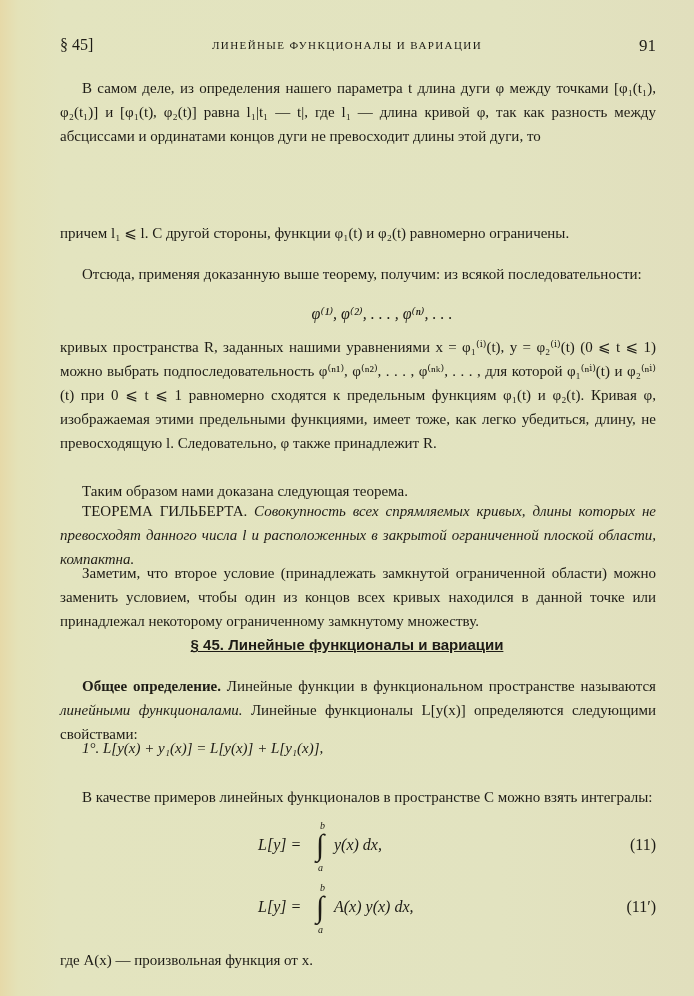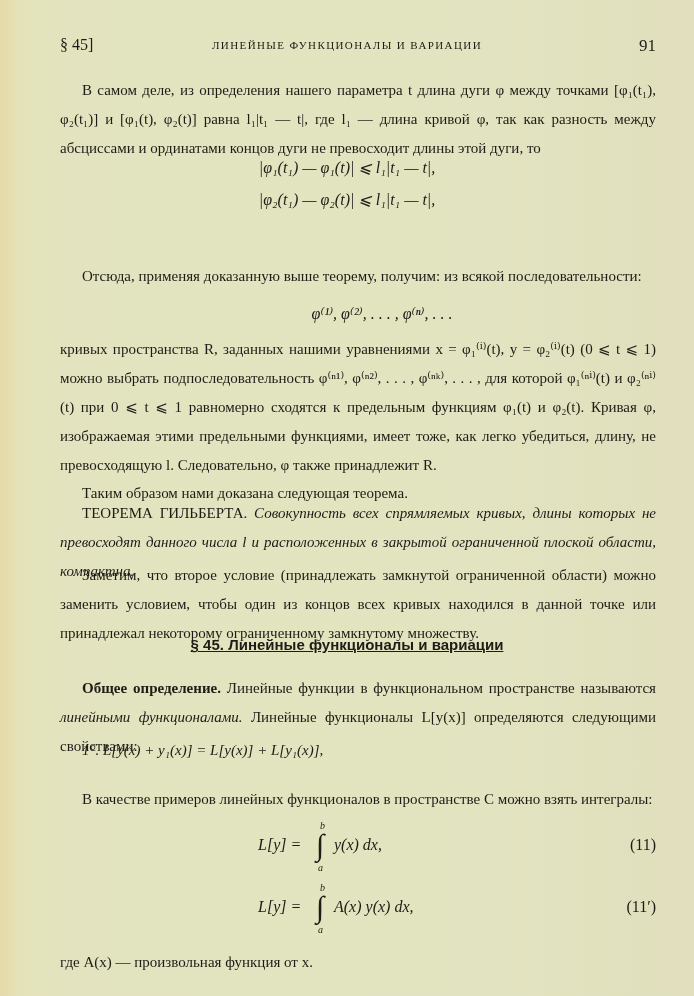--- a/index.html
+++ b/index.html
@@ -8,21 +8,21 @@
     background: linear-gradient(90deg, #e6d9a8 0px, #e4e2b8 18px, #e3e4bf 60px, #e2e3c0 500px, #e1dfbd 694px);
     font-family: "Liberation Serif", "DejaVu Serif", serif;
     color:#1e1c16;
     position:relative;
   }
   .page { position:absolute; left:0; top:8px; width:594px; height:996px; }
   .hdr { position:absolute; top:28px; left:60px; width:596px; height:22px; }
   .hdr-sec { position:absolute; left:0; top:0; font-size:16px; }
   .hdr-title { position:absolute; left:152px; top:3px; font-size:11px; letter-spacing:1.4px; font-variant:small-caps; }
   .hdr-num { position:absolute; right:0; top:0; font-size:17px; }
-  .p { position:absolute; left:60px; width:596px; font-size:15px; line-height:29px; text-align:justify; }
+  .p { position:absolute; left:60px; width:596px; font-size:15px; line-height:24px; text-align:justify; }
   .p.ind { text-indent:22px; }
   .formula { position:absolute; left:0; width:694px; text-align:center; font-size:16px; font-style:italic; }
   .it { font-style:italic; }
   .sec-title { position:absolute; left:0; width:694px; top:628px; text-align:center; font-family:"Liberation Sans", sans-serif; font-weight:bold; font-size:15px;text-decoration:underline; }
   .eqno { position:absolute; right:38px; font-size:16px; font-style:normal; }
   .integral { position:absolute; font-size:16px; font-style:italic; }
   .bold { font-weight:bold; }
 </style>
 </head>
 <body>
@@ -30,23 +30,22 @@
 <div class="page">
 
   <div class="hdr">
     <span class="hdr-sec">§ 45]</span>
     <span class="hdr-title">ЛИНЕЙНЫЕ ФУНКЦИОНАЛЫ И ВАРИАЦИИ</span>
     <span class="hdr-num">91</span>
   </div>
 
   <div class="p ind" style="top:68px;">В самом деле, из определения нашего параметра t длина дуги φ между точками [φ₁(t₁), φ₂(t₁)] и [φ₁(t), φ₂(t)] равна l₁|t₁ — t|, где l₁ — длина кривой φ, так как разность между абсциссами и ординатами концов дуги не превосходит длины этой дуги, то</div>
 
-  <div class="formula" style="top:150px;">|φ₁(t₁) — φ₁(t)| ⩽ l₁|t₁ — t|,</div>
-  <div class="formula" style="top:182px;">|φ₂(t₁) — φ₂(t)| ⩽ l₁|t₁ — t|,</div>
 
+  <div class="p" style="top:213px;">причем l₁ ⩽ l. С другой стороны, функции φ₁(t) и φ₂(t) равномерно ограничены.</div>
   <div class="p ind" style="top:254px;">Отсюда, применяя доказанную выше теорему, получим: из всякой последовательности:</div>
 
   <div class="formula" style="top:296px;padding-left:35px;">φ⁽¹⁾, φ⁽²⁾, . . . , φ⁽ⁿ⁾, . . .</div>
 
   <div class="p" style="top:327px;">кривых пространства R, заданных нашими уравнениями x = φ₁⁽ⁱ⁾(t), y = φ₂⁽ⁱ⁾(t) (0 ⩽ t ⩽ 1) можно выбрать подпоследовательность φ⁽ⁿ¹⁾, φ⁽ⁿ²⁾, . . . , φ⁽ⁿᵏ⁾, . . . , для которой φ₁⁽ⁿⁱ⁾(t) и φ₂⁽ⁿⁱ⁾(t) при 0 ⩽ t ⩽ 1 равномерно сходятся к предельным функциям φ₁(t) и φ₂(t). Кривая φ, изображаемая этими предельными функциями, имеет тоже, как легко убедиться, длину, не превосходящую l. Следовательно, φ также принадлежит R.</div>
 
   <div class="p ind" style="top:491px;">
     <span>ТЕОРЕМА ГИЛЬБЕРТА.</span>
     <span class="it">Совокупность всех спрямляемых кривых, длины которых не превосходят данного числа l и расположенных в закрытой ограниченной плоской области, компактна.</span>
   </div>

